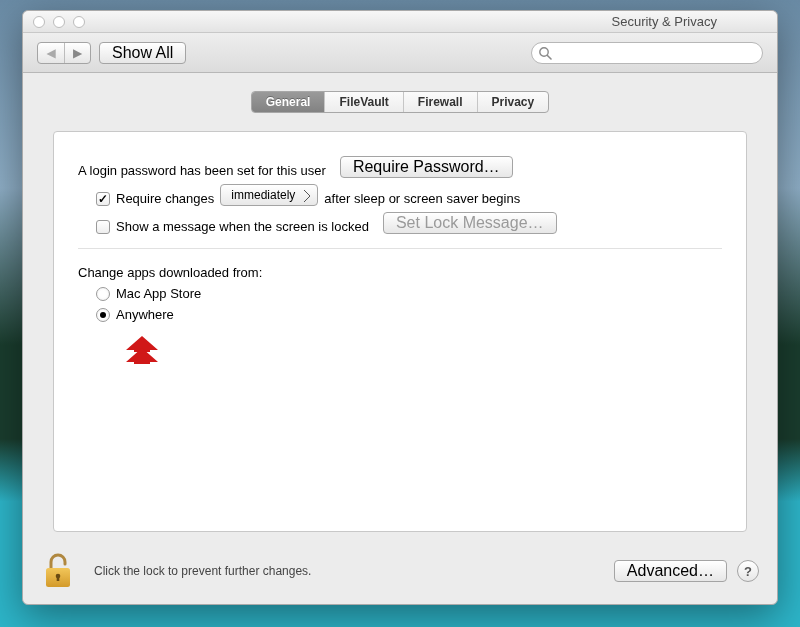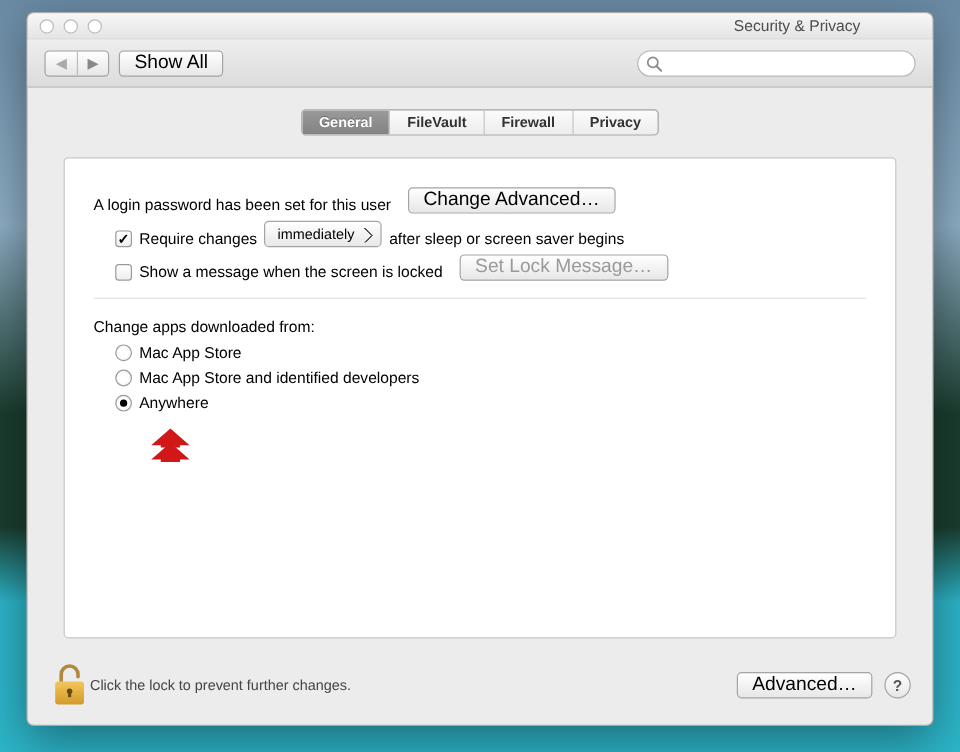--- a/index.html
+++ b/index.html
@@ -123,21 +123,21 @@
 .select::after {
   content:""; position:absolute; right:6px; top:5px; width:8px; height:12px;
   background:
     linear-gradient(45deg, transparent 45%, #555 45% 55%, transparent 55%) 0 0/8px 6px no-repeat,
     linear-gradient(-45deg, transparent 45%, #555 45% 55%, transparent 55%) 0 6px/8px 6px no-repeat;
 }
 
 .anno { margin: 6px 0 0 40px; }
 
 .footer {
-  height: 60px; display:flex; align-items:center; gap:0;
+  height: 60px; display:flex; align-items:center; gap:19px;
   padding: 0 18px 6px 18px;
 }
 .lockicon { width:34px; height:40px; display:block; }
 .footertxt { font-size:12px; color:#444; }
 .helpbtn {
   width:22px; height:22px; border-radius:50%;
   border:1px solid #a4a4a4; background:linear-gradient(#fff,#e7e7e7);
   display:flex; align-items:center; justify-content:center;
   font-weight:bold; color:#555; font-size:13px; margin-left:10px;
 }
@@ -178,21 +178,21 @@
       <div class="sel">General</div>
       <div>FileVault</div>
       <div>Firewall</div>
       <div>Privacy</div>
     </div>
 
     <div class="panel">
 
       <div class="row">
         <span>A login password has been set for this user</span>
-        <button class="btn" style="margin-left:8px">Change Advanced…</button>
+        <button class="btn" style="margin-left:8px">Require Password…</button>
       </div>
 
       <div class="row indent">
         <span class="checkbox checked"></span>
         <span>Require changes</span>
         <span class="select">immediately</span>
         <span>after sleep or screen saver begins</span>
       </div>
 
       <div class="row indent">
@@ -204,24 +204,20 @@
 
       <hr>
 
       <div class="row">
         <span>Change apps downloaded from:</span>
       </div>
 
       <div class="row indent">
         <span class="radio"></span>
         <span>Mac App Store</span>
-      </div>
-      <div class="row indent">
-        <span class="radio"></span>
-        <span>Mac App Store and identified developers</span>
       </div>
       <div class="row indent">
         <span class="radio checked"></span>
         <span>Anywhere</span>
       </div>
 
       <svg class="anno" width="48" height="38" viewBox="0 0 48 38">
         <path d="M24 2 L8 16 L16 16 L16 18 L32 18 L32 16 L40 16 Z" fill="#d01818"></path>
         <path d="M24 14 L8 28 L16 28 L16 30 L32 30 L32 28 L40 28 Z" fill="#d01818"></path>
       </svg>

